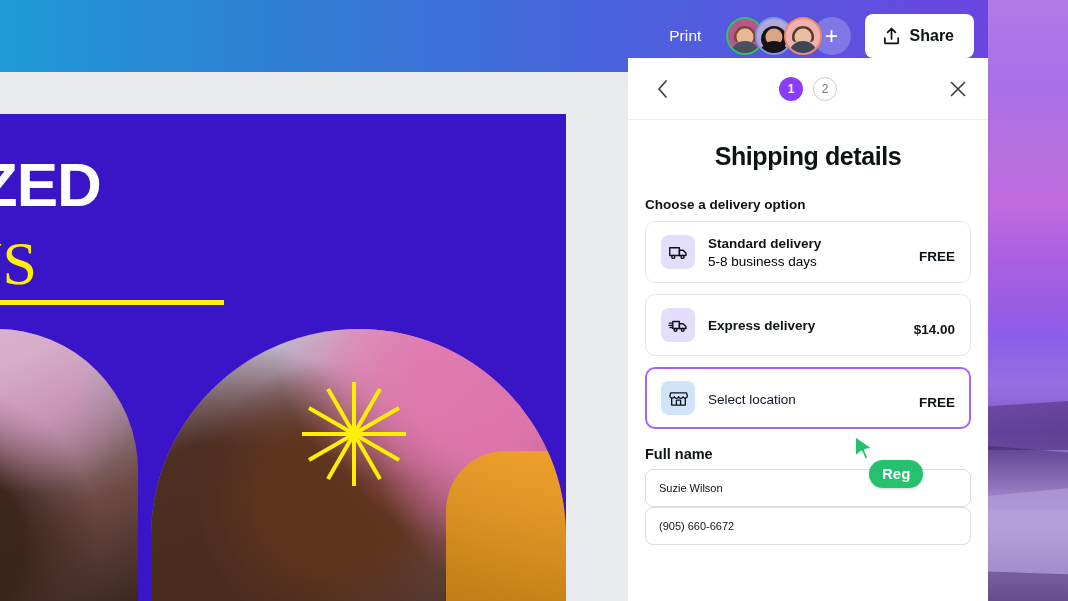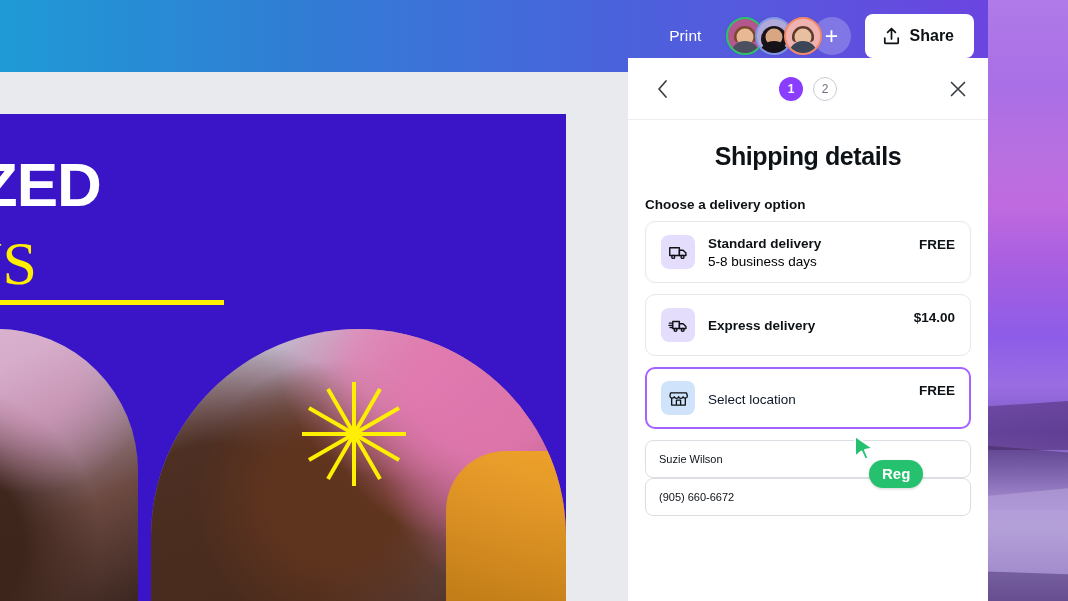--- a/index.html
+++ b/index.html
@@ -211,21 +211,21 @@
     width: 34px; height: 34px; border-radius: 8px;
     display: flex; align-items: center; justify-content: center;
     flex: 0 0 34px;
   }
   .opt-icon.lav { background: #e4ddfb; }
   .opt-icon.blue { background: #cfe3fb; }
   .opt-text { flex: 1 1 auto; min-width: 0; }
   .opt-title { font-size: 13.5px; font-weight: 700; color: #0d1216; }
   .opt-sub { font-size: 13.5px; color: #000000; margin-top: 3px; }
   .opt-sub.link { color: #0f172a; }
-  .opt-price { font-size: 13.5px; font-weight: 700; color: #0d1216; white-space: nowrap; align-self: flex-start; margin-top: 2px; }
+  .opt-price { font-size: 13.5px; font-weight: 700; color: #0d1216; white-space: nowrap; align-self: flex-start; margin-top: 14px; }
 
   .field-label {
     font-size: 14.5px; font-weight: 700; color: #0d1216;
     margin-top: 17px; margin-bottom: 7px;
   }
   .field-input {
     width: 100%; height: 38px;
     border: 1px solid #dcdee3; border-radius: 8px;
     padding: 0 13px; font-size: 11px; color: #0d1216;
     font-family: "Liberation Sans", sans-serif; background: #fff;
@@ -380,20 +380,21 @@
             <path d="M9.6 19.5v-5.6h4.8v5.6" stroke="#0d1216" stroke-width="1.5" stroke-linejoin="round"></path>
           </svg>
         </div>
         <div class="opt-text">
           <div class="opt-sub link">Select location</div>
         </div>
         <div class="opt-price">FREE</div>
       </div>
 
       
+      <div class="field-label">Full name</div>
       <input class="field-input" type="text" value="Suzie Wilson" style="">
 
       
       <input class="field-input" type="text" value="(905) 660-6672" style="">
     </div>
   </div>
 
   <div class="cursor-wrap">
     <svg width="26" height="30" viewBox="0 0 26 30" aria-hidden="true">
       <path d="M3 2l18 12.5-8 1.6 3.5 8-3.4 1.6-3.6-8.1L3 22.8z" fill="#25c16f" stroke="#ffffff" stroke-width="2" stroke-linejoin="round"></path>

